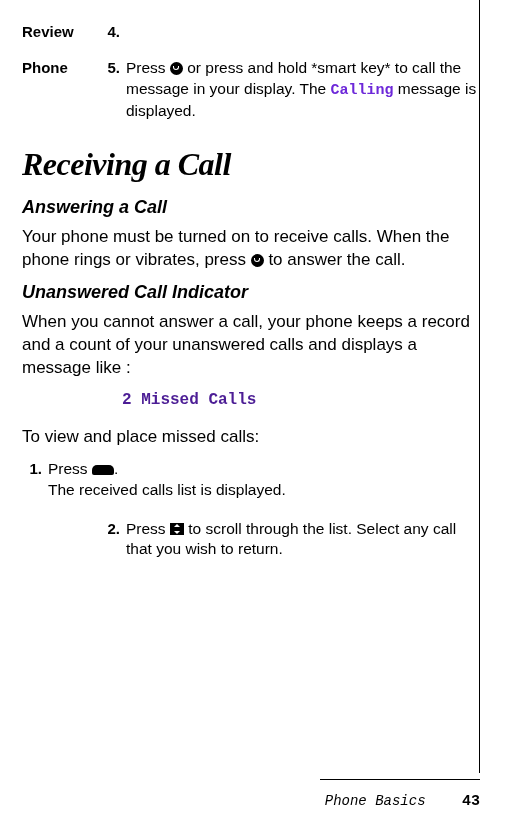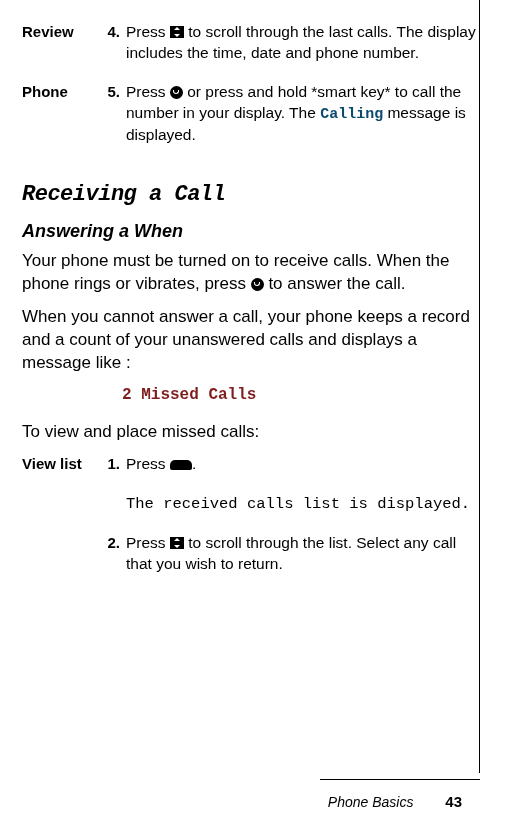--- a/index.html
+++ b/index.html
@@ -50,22 +50,21 @@
       font-size: 15px;
       padding-top: 1px;
     }
     .step-body {
       flex: 1;
       font-size: 15.5px;
       line-height: 1.35;
       font-family: Arial, Helvetica, sans-serif;
     }
     .step-body-sub {
-      margin-top: 20px;
-      font-family: Liberation Mono, monospace;
+      margin-top: 0;
     }
     .icon-scroll {
       display: inline-block;
       width: 14px;
       height: 12px;
       background: #000;
       vertical-align: -1px;
       position: relative;
     }
     .icon-scroll::before,
@@ -123,59 +122,60 @@
       width: 8px;
       height: 8px;
       background: #fff;
       border-radius: 50%;
       box-shadow: -1px 1px 0 #000 inset;
       display:none;
     }
     .mono {
       font-family: "Courier New", Courier, monospace;
       font-weight: bold;
-      color: #0c4a6e;
+      color: #6d28d9;
       font-size: 15px;
     }
     h1.section {
-      font-family: Liberation Mono, monospace;
+      font-family: Liberation Serif, serif;
       font-weight: bold;
       font-style: italic;
-      font-size: 22px;
-      margin-top: 36px;
+      font-size: 32px;
+      margin-top: 24px;
       margin-bottom: 14px;
       letter-spacing: -0.5px;
     }
     h2.subsection {
       font-family: Arial, Helvetica, sans-serif;
       font-weight: bold;
       font-style: italic;
       font-size: 18px;
       margin-top: 10px;
       margin-bottom: 8px;
     }
     .para {
       font-size: 17px;
       line-height: 1.35;
       margin-bottom: 10px;
     }
     .missed-block {
       font-family: "Courier New", Courier, monospace;
       font-weight: bold;
-      color: #7f1d1d;
+      color: #4c1d95;
       font-size: 16px;
       margin: 4px 0 16px 100px;
       line-height: 1.25;
     }
     .footer {
       position: absolute;
       bottom: 18px;
-      right: 63px;
+      right: 45px;
       font-size: 14px;
       font-style: italic;
+      font-family: Liberation Mono, monospace;
     }
     .footer .pagenum {
       font-style: normal;
       font-weight: bold;
       font-size: 15px;
       margin-left: 28px;
     }
     .footer-rule {
       position: absolute;
       bottom: 48px;
@@ -187,50 +187,47 @@
   </style>
 </head>
 <body>
 
 <div class="page">
   <div class="vertical-rule"></div>
 
   <div class="step-row">
     <div class="step-label">Review</div>
     <div class="step-num">4.</div>
-    <div class="step-body">
-      <span>Press </span><span class="icon-scroll"></span><span> to scroll through the last calls. The display includes the time, date and phone number.</span>
-    </div>
   </div>
 
   <div class="step-row">
     <div class="step-label">Phone</div>
     <div class="step-num">5.</div>
     <div class="step-body">
-      <span>Press </span><span class="icon-call"></span><span> or press and hold *smart key* to call the number in your display. The </span><span class="mono">Calling</span><span> message is displayed.</span>
+      <span>Press </span><span class="icon-call"></span><span> or press and hold *smart key* to call the message in your display. The </span><span class="mono">Calling</span><span> message is displayed.</span>
     </div>
   </div>
 
   <h1 class="section">Receiving a Call</h1>
 
-  <h2 class="subsection">Answering a When</h2>
+  <h2 class="subsection">Answering a Call</h2>
   <p class="para">
     <span>Your phone must be turned on to receive calls. When the phone rings or vibrates, press </span><span class="icon-call"></span><span> to answer the call.</span>
   </p>
 
+  <h2 class="subsection">Unanswered Call Indicator</h2>
   <p class="para">When you cannot answer a call, your phone keeps a record and a count of your unanswered calls and displays a message like :</p>
 
   <div class="missed-block">
     <div>2 Missed Calls</div>
   </div>
 
   <p class="para">To view and place missed calls:</p>
 
   <div class="step-row">
-    <div class="step-label">View list</div>
     <div class="step-num">1.</div>
     <div class="step-body">
       <span>Press </span><span class="icon-menu"></span><span>.</span>
       <div class="step-body-sub">The received calls list is displayed.</div>
     </div>
   </div>
 
   <div class="step-row">
     <div class="step-label"></div>
     <div class="step-num">2.</div>

